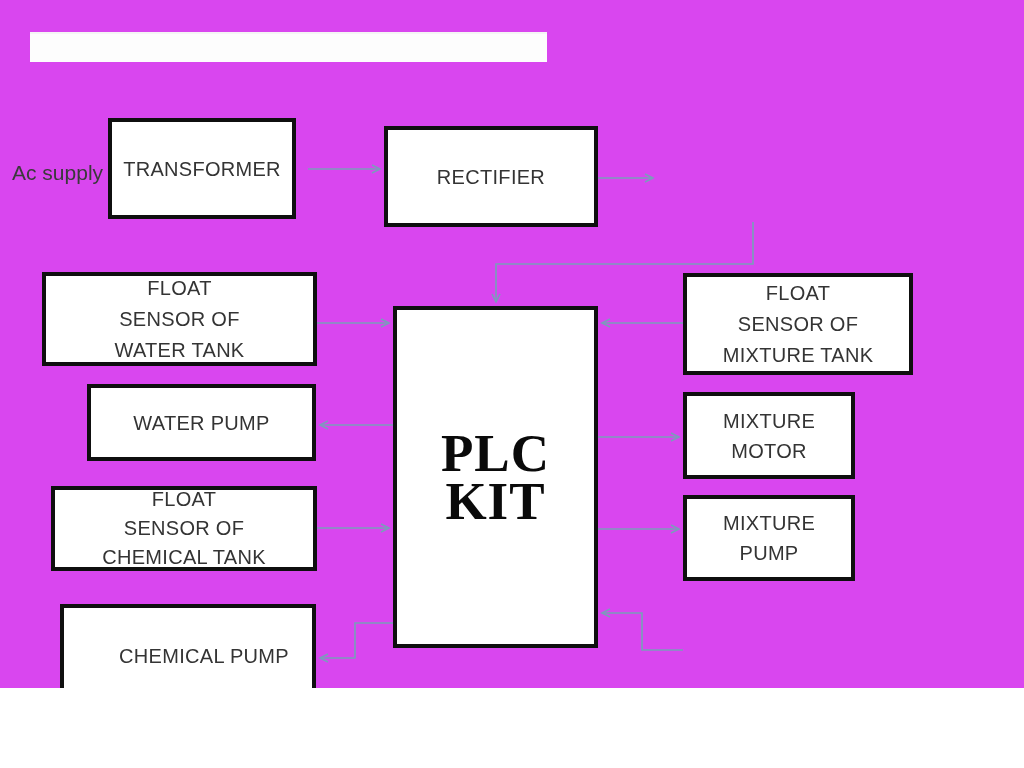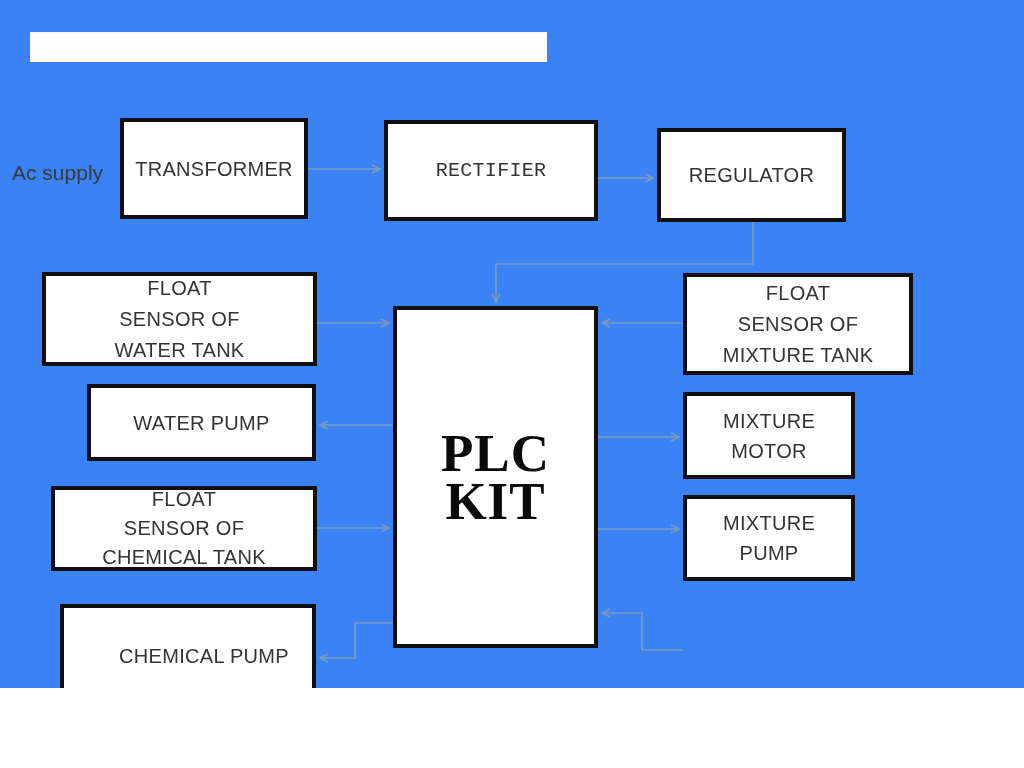--- a/index.html
+++ b/index.html
@@ -1,31 +1,31 @@
 <!DOCTYPE html>
 <html><head>
 <meta charset="utf-8">
 <style>
   html,body{margin:0;padding:0;background:#fff;}
   .stage{
-    position:relative;width:1024px;height:688px;background:#3b82f6;overflow:hidden;
+    position:relative;width:1024px;height:688px;background:#d946ef;overflow:hidden;
     font-family:"Liberation Sans", sans-serif;
   }
   .ghost-band{
     position:absolute;left:30px;top:32px;width:517px;height:28px;
     background:#fdfdfd;border-top:2px solid #f5f5f5;
   }
   .wires{position:absolute;left:0;top:0;width:1024px;height:768px;pointer-events:none;}
   .box{
     position:absolute;box-sizing:border-box;border:4px solid #0f0f0f;background:#ffffff;
     display:flex;align-items:center;justify-content:center;text-align:center;
     color:#343434;font-size:20px;line-height:30px;white-space:pre-line;letter-spacing:0.3px;
   }
-  .b-transformer{left:120px;top:118px;width:188px;height:101px;}
-  .b-rectifier{left:384px;top:120px;width:214px;height:101px;font-family:Liberation Mono, monospace;}
+  .b-transformer{left:108px;top:118px;width:188px;height:101px;}
+  .b-rectifier{left:384px;top:126px;width:214px;height:101px;}
   .b-regulator{left:657px;top:128px;width:189px;height:94px;}
   .b-plc{left:393px;top:306px;width:205px;height:342px;
     font-family:"Liberation Serif", serif;font-weight:bold;font-size:53px;line-height:48px;
     color:#0a0a0a;letter-spacing:1px;}
   .b-fs-water{left:42px;top:272px;width:275px;height:94px;line-height:31px;}
   .b-water-pump{left:87px;top:384px;width:229px;height:77px;}
   .b-fs-chemical{left:51px;top:486px;width:266px;height:85px;line-height:29px;}
   .b-chemical-pump{left:60px;top:604px;width:256px;height:104px;padding-left:32px;}
   .b-fs-mixture{left:683px;top:273px;width:230px;height:102px;line-height:31px;}
   .b-mixture-motor{left:683px;top:392px;width:172px;height:87px;}
@@ -63,21 +63,20 @@
       <path d="M683,650 H642 V613 H602" marker-end="url(#arrR)"></path>
     </g>
   </svg>
 
   <div class="ac-label">Ac supply</div>
 
   <div class="box b-transformer">TRANSFORMER</div>
 
   <div class="box b-rectifier">RECTIFIER</div>
 
-  <div class="box b-regulator">REGULATOR</div>
 
   <div class="box b-plc">PLC
 KIT</div>
 
   <div class="box b-fs-water">FLOAT
 SENSOR OF
 WATER TANK</div>
 
   <div class="box b-water-pump">WATER PUMP</div>
 

